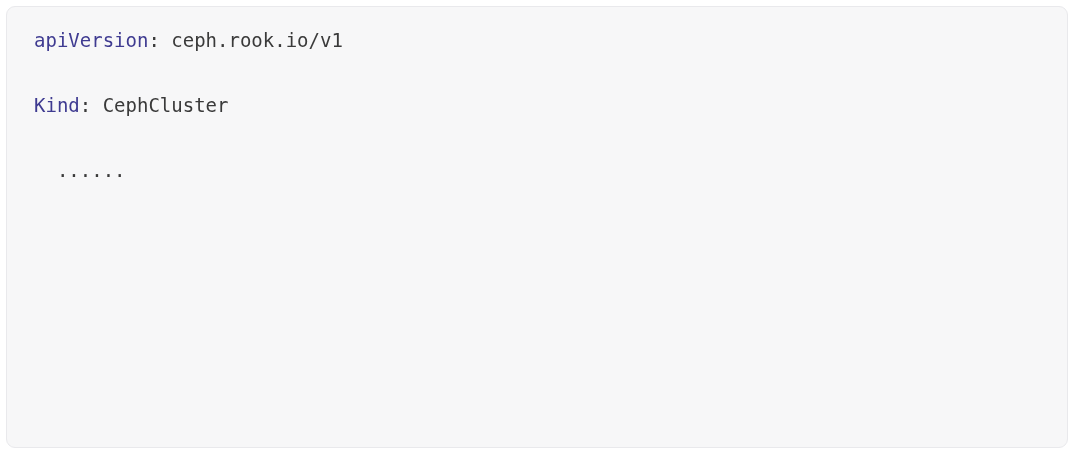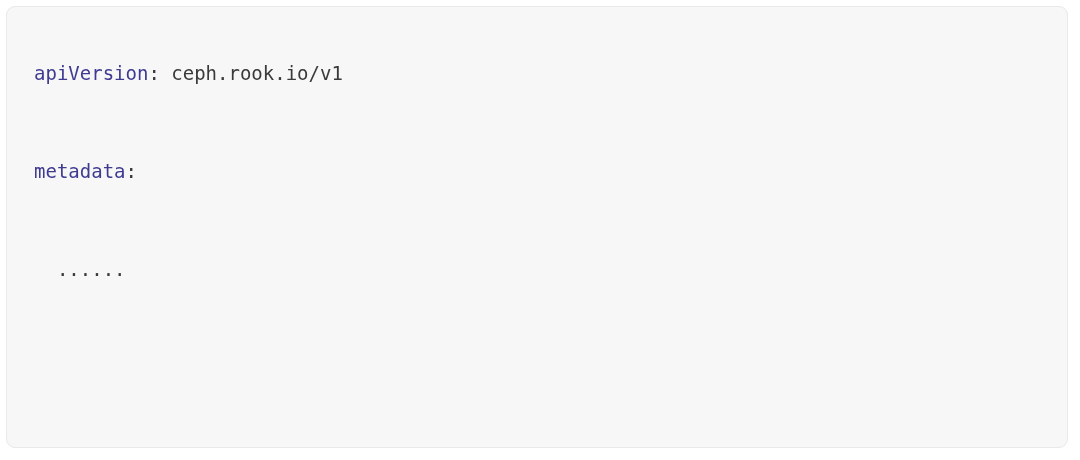--- a/index.html
+++ b/index.html
@@ -35,36 +35,35 @@
     line-height: 32.6px;
     white-space: pre;
     color: #3a3a3a;
     letter-spacing: 0px;
   }
 
   .code-line {
     white-space: pre;
     display: block;
     height: 32.6px;
-    margin-top: 33px;
   }
 
   .tok-key    { color: #3f3b91; }
   .tok-punct  { color: #3a3a3a; }
   .tok-value  { color: #3a3a3a; }
   .tok-comment{ color: #b5763a; }
   .tok-ellipsis { color: #3a3a3a; }
   .tok-indent { color: transparent; }
 </style>
 </head>
 <body>
 
 <div id="code-panel">
   <pre id="code-block"><span class="code-line"><span class="tok-key">apiVersion</span><span class="tok-punct">:</span><span class="tok-value"> ceph.rook.io/v1</span></span>
-<span class="code-line"><span class="tok-key">metadata</span><span class="tok-punct">:</span></span>
+<span class="code-line"><span class="tok-key">Kind</span><span class="tok-punct">:</span><span class="tok-value"> CephCluster</span></span>
 <span class="code-line"><span class="tok-indent">  </span><span class="tok-ellipsis">......</span></span>
 
 
 
 
 
 </pre>
 </div>
 
 </body></html>

